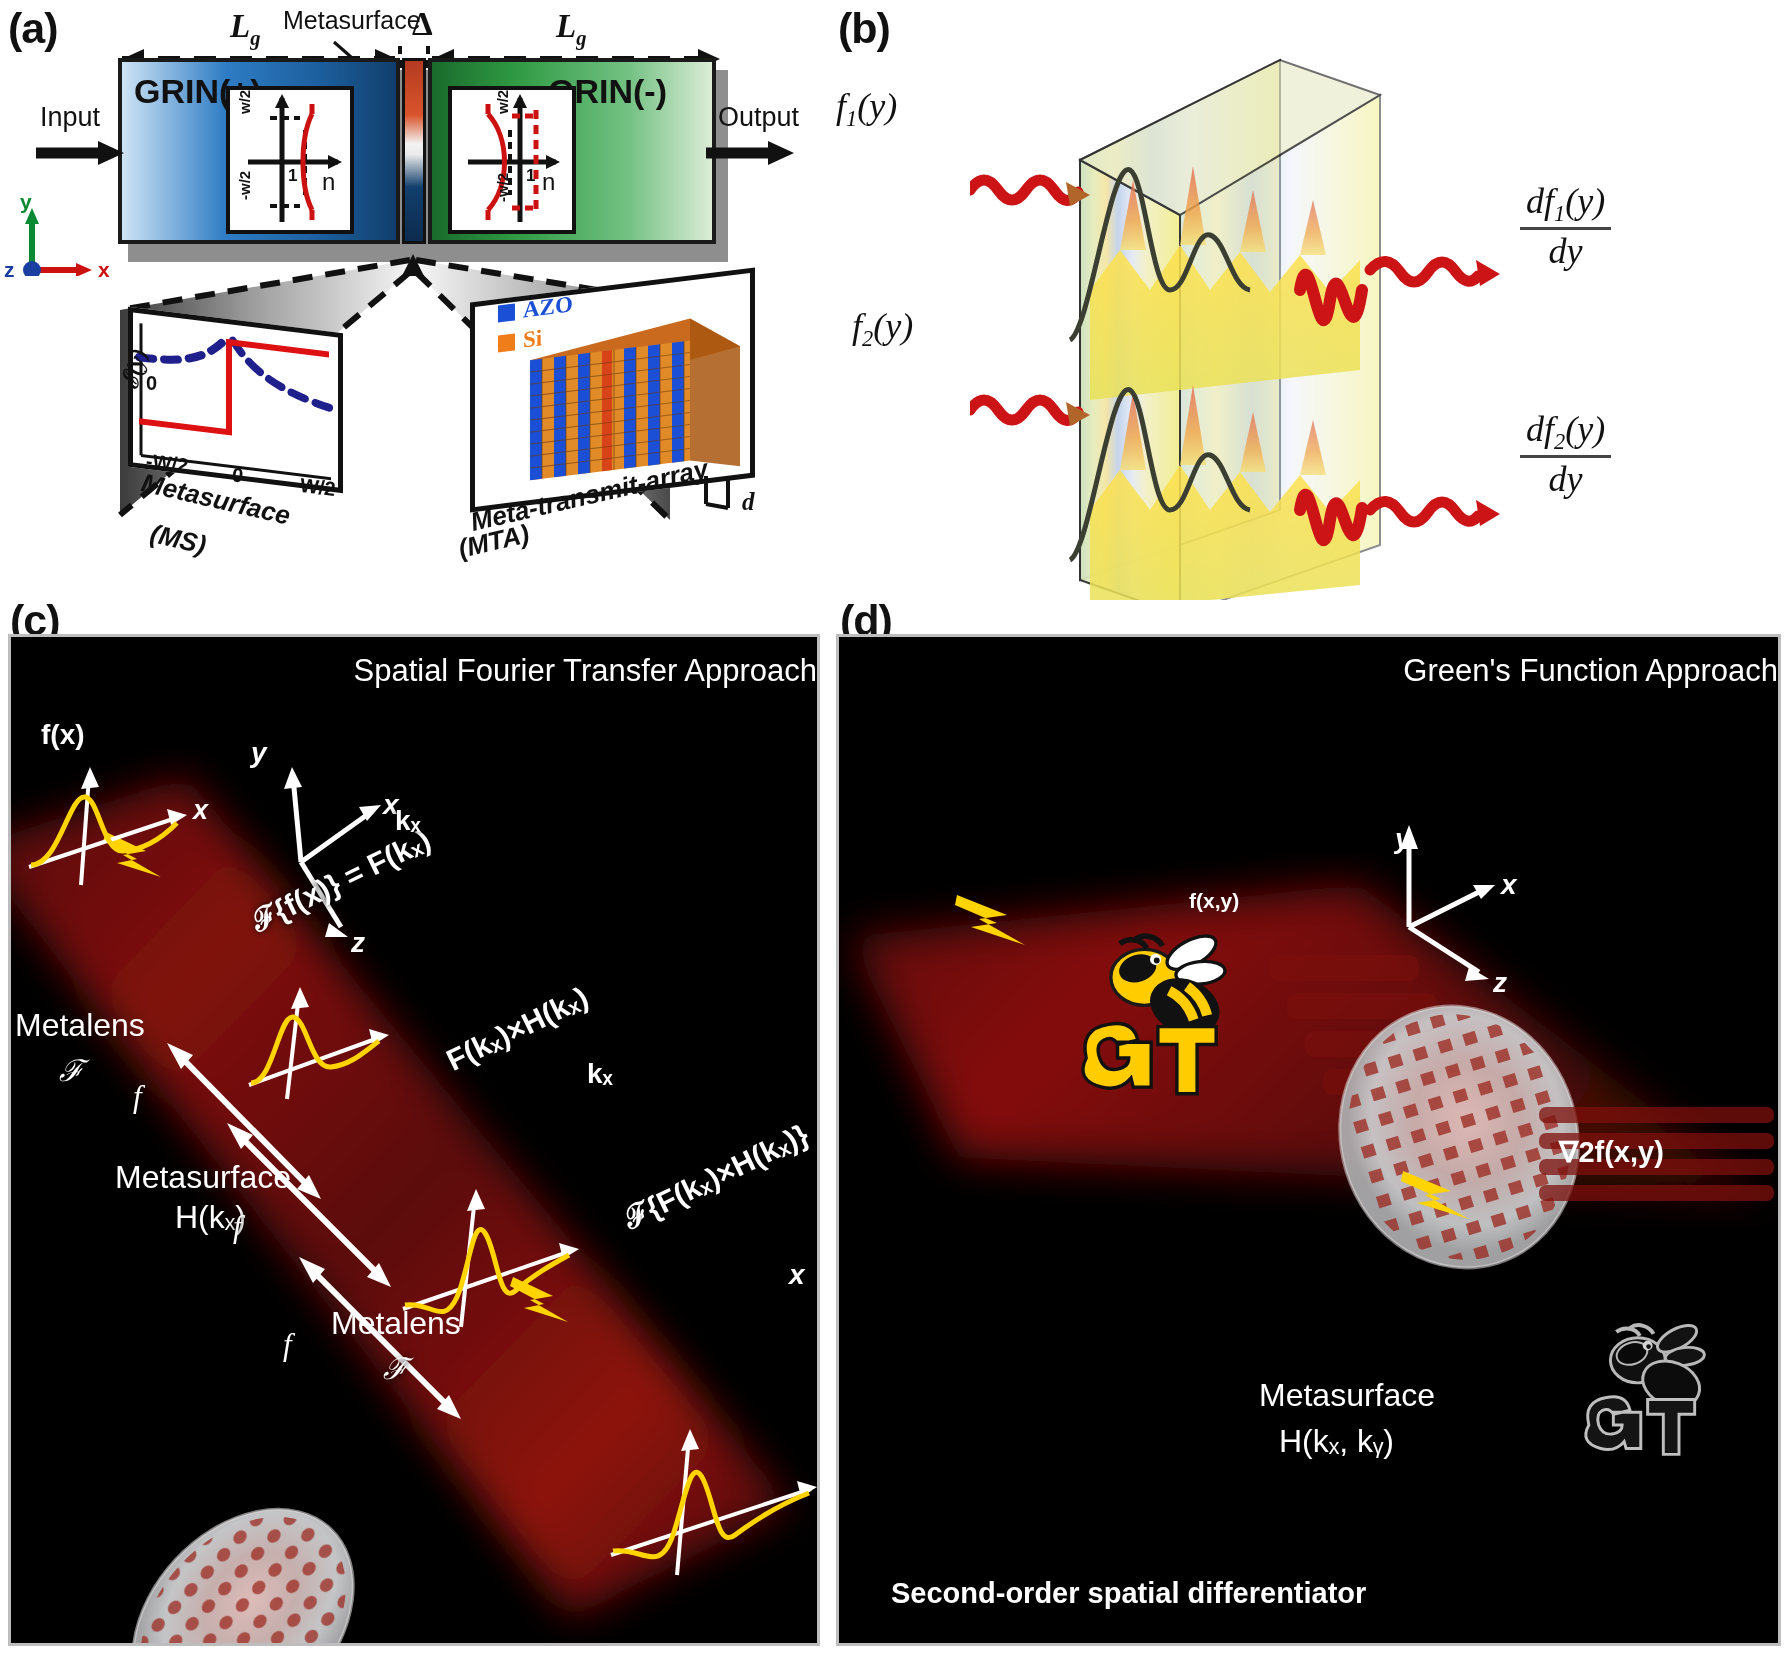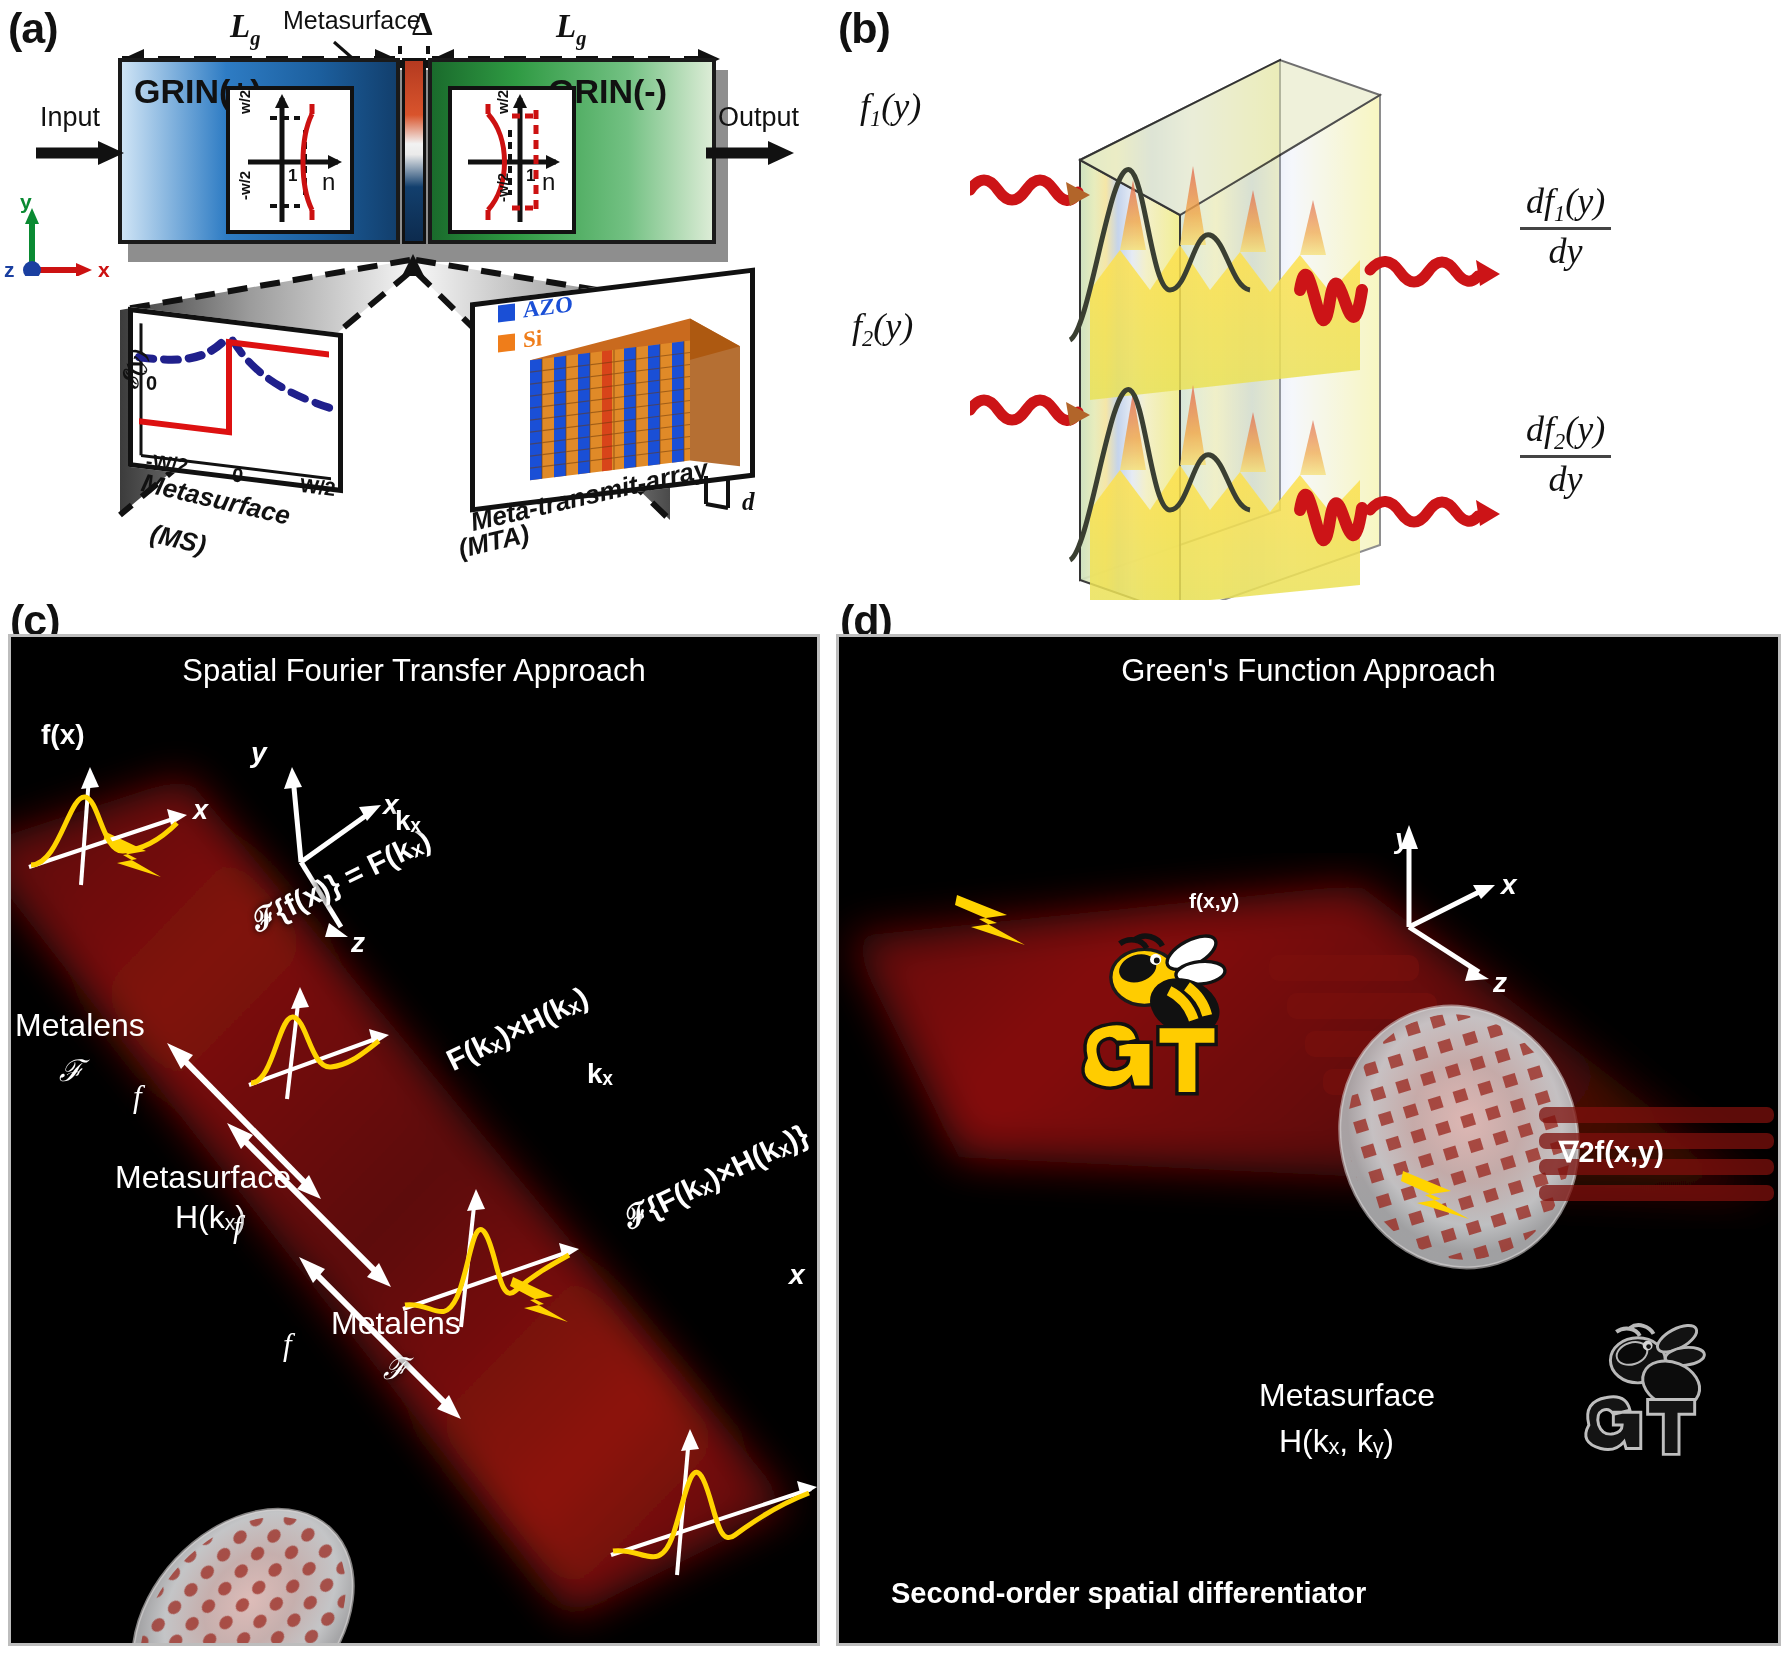--- a/index.html
+++ b/index.html
@@ -38,21 +38,21 @@
   #panel-b{left:830px;top:0;width:959px;height:600px;}
   .bform{position:absolute;font-family:"Liberation Serif",serif;font-style:italic;font-size:36px;color:#111;}
   .frac{display:inline-block;text-align:center;}
   .frac .num{display:block;padding:0 6px;}
   .frac .den{display:block;border-top:3px solid #444;padding:0 6px;}
 
   
   .blackpanel{background:#000;border:3px solid #bdbdbd;box-sizing:border-box;overflow:hidden;}
   #panel-c{left:8px;top:634px;width:812px;height:1012px;}
   #panel-d{left:836px;top:634px;width:945px;height:1012px;}
-  .ptitle{position:absolute;width:100%;text-align:center;color:#fff;font-size:31px;font-family:"Liberation Sans",sans-serif;top:16px;}
+  .ptitle{position:absolute;width:100%;text-align:right;color:#fff;font-size:31px;font-family:"Liberation Sans",sans-serif;top:16px;}
   .wlbl{position:absolute;color:#fff;font-family:"Liberation Sans",sans-serif;}
   .foot{position:absolute;color:#fff;font-size:29px;font-family:"Liberation Sans",sans-serif;}
   .mathl{position:absolute;color:#fff;font-family:"Liberation Serif",serif;white-space:nowrap;text-shadow:0 0 6px #000;}
   .sansb{font-family:"Liberation Sans",sans-serif;font-weight:bold;}
   svg{display:block;}
 </style>
 </head>
 <body>
 
 <div class="panel" id="panel-a">
@@ -309,21 +309,21 @@
     <polygon points="120,375 96,362 100,386" fill="#b2652a"></polygon>
 
     <path d="M330,250 C340,190 350,330 360,260 C370,200 380,330 392,250" stroke="#cc1417" stroke-width="12" fill="none" stroke-linecap="round"></path>
     <path d="M330,470 C340,410 350,550 360,480 C370,420 380,548 392,468" stroke="#cc1417" stroke-width="12" fill="none" stroke-linecap="round"></path>
     <path d="M400,230 q16,-18 30,2 q14,20 28,0 q14,-20 28,0 q12,16 22,4" stroke="#cc1417" stroke-width="11" fill="none" stroke-linecap="round"></path>
     <polygon points="530,234 506,220 510,246" fill="#cc1417"></polygon>
     <path d="M400,470 q16,-18 30,2 q14,20 28,0 q14,-20 28,0 q12,16 22,4" stroke="#cc1417" stroke-width="11" fill="none" stroke-linecap="round"></path>
     <polygon points="530,474 506,460 510,486" fill="#cc1417"></polygon>
   </svg>
 
-  <div class="bform" style="left:30px;top:85px;">
+  <div class="bform" style="left:6px;top:85px;">
     <span>f</span><span class="sub">1</span><span>(y)</span>
   </div>
   <div class="bform" style="left:22px;top:305px;">
     <span>f</span><span class="sub">2</span><span>(y)</span>
   </div>
   <div class="bform" style="left:690px;top:180px;">
     <span class="frac">
       <span class="num"><span>df</span><span class="sub">1</span><span>(y)</span></span>
       <span class="den">dy</span>
     </span>

